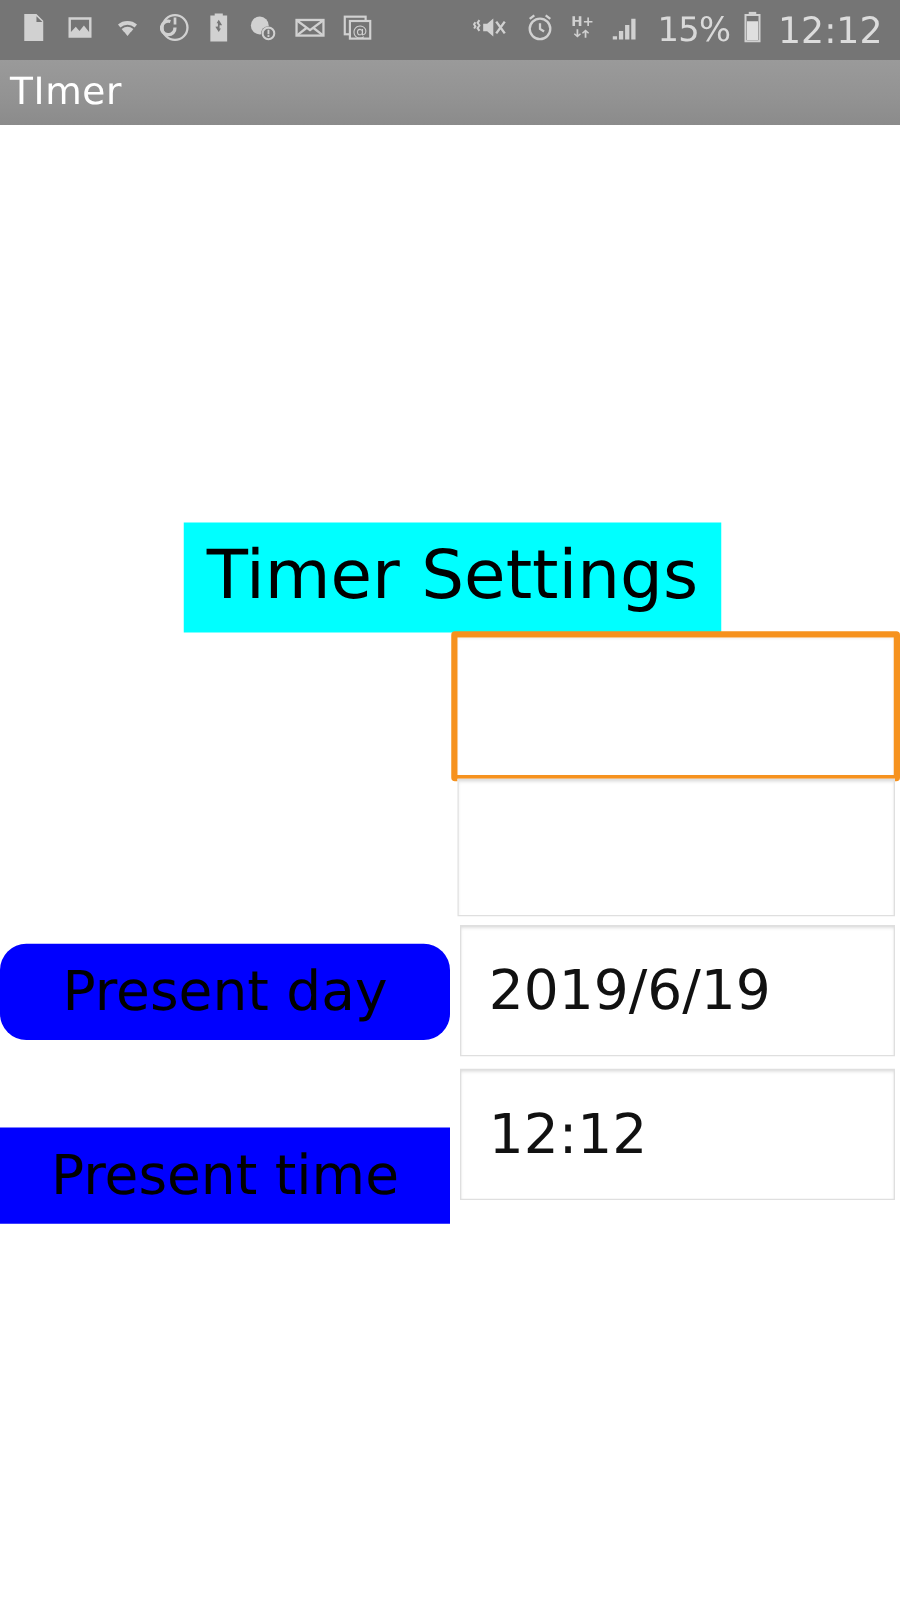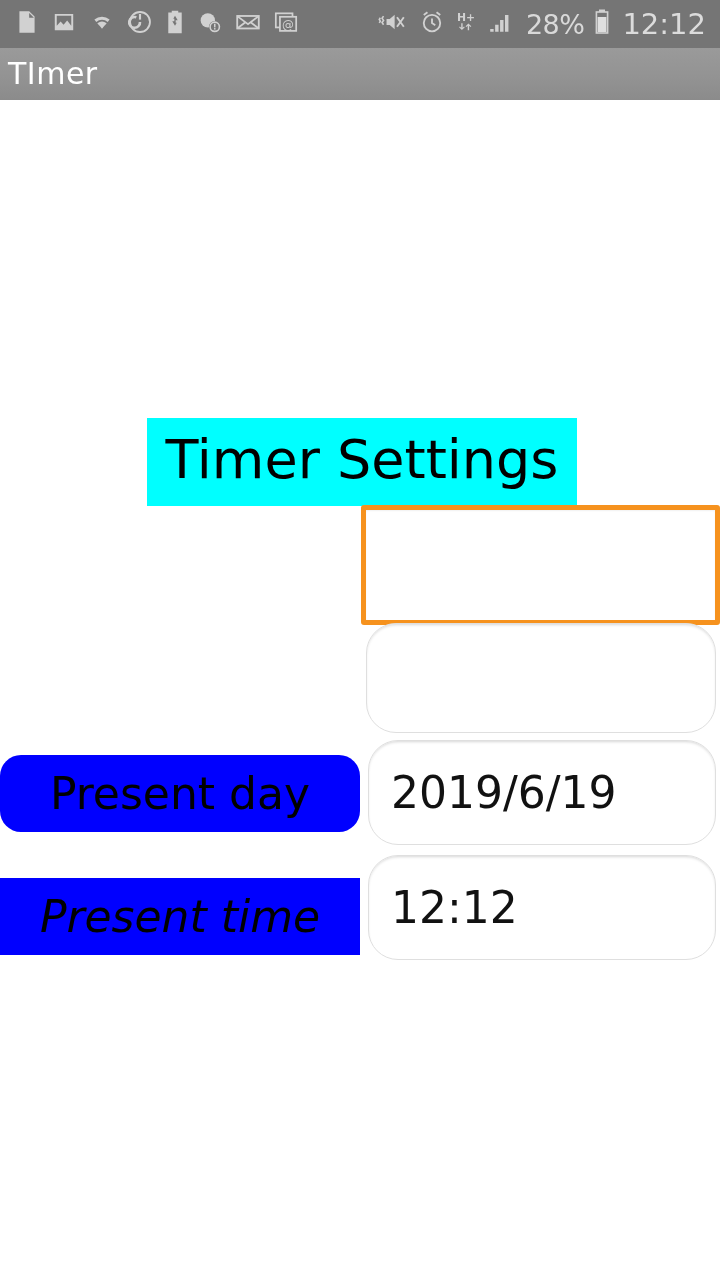--- a/index.html
+++ b/index.html
@@ -100,21 +100,20 @@
   }
 
   .field{
     position:absolute;
     background:#ffffff;
     display:flex; align-items:center;
     padding-left:22px;
     color:#111111;
     font-size:44px;
     line-height:1;
-    border-radius:30px;
   }
   .field-plain{
     border:1px solid #dfdfdf;
     box-shadow:inset 0 2px 3px -1px rgba(0,0,0,.16),
                inset 0 0 0 1px rgba(255,255,255,.5);
   }
   .field-focused{
     border:5px solid #F6921E;
     border-radius:3px;
     box-shadow:inset 0 1px 2px rgba(0,0,0,.06);
@@ -123,21 +122,21 @@
   
   #row-setdate-label { top:410px; }
   #row-setdate-field { left:361px; top:405px; width:359px; height:120px; }
 
   #row-settime-label { top:522px; }
   #row-settime-field { left:366px; top:523px; width:350px; height:110px; }
 
   #row-presentday-label { top:655px;border-radius:21px; }
   #row-presentday-field { left:368px; top:640px; width:348px; height:105px; }
 
-  #row-presenttime-label { top:778px;font-style:italic; }
+  #row-presenttime-label { top:802px; }
   #row-presenttime-field { left:368px; top:755px; width:348px; height:105px; }
 </style>
 </head>
 <body>
 
 <div class="statusbar">
   <div class="sb-left">
 
     <span class="sb-ico">
       <svg width="26" height="26" viewBox="0 0 24 24">
@@ -222,21 +221,21 @@
           <path fill="#d9d9d9" d="M14 21.5h1.6v-5.2l1.6 1.5.9-1-3.3-3-3.3 3 .9 1 1.6-1.5v5.2z" transform="translate(-1,0) scale(.8) translate(3,3)"></path>
         </svg>
     </span>
 
     <span class="sb-ico">
       <svg width="30" height="26" viewBox="0 0 28 24">
           <path fill="#d9d9d9" d="M3 18.6h3.2v2.4H3zM7.6 14.6h3.2v6.4H7.6zM12.2 10.2h3.2v10.8h-3.2zM16.8 5.4h3.2v15.6h-3.2z"></path>
         </svg>
     </span>
 
-    <span class="sb-text">28%</span>
+    <span class="sb-text">15%</span>
 
     <span class="sb-ico">
       <svg width="18" height="28" viewBox="0 0 16 28">
           <rect x="5" y="1.5" width="6" height="2.6" fill="#d9d9d9"></rect>
           <rect x="2.4" y="4" width="11.2" height="21" fill="none" stroke="#d9d9d9" stroke-width="1.6"></rect>
           <rect x="3.6" y="9" width="8.8" height="15" fill="#e8e8e8"></rect>
         </svg>
     </span>
 
     <span class="sb-clock">12:12</span>

